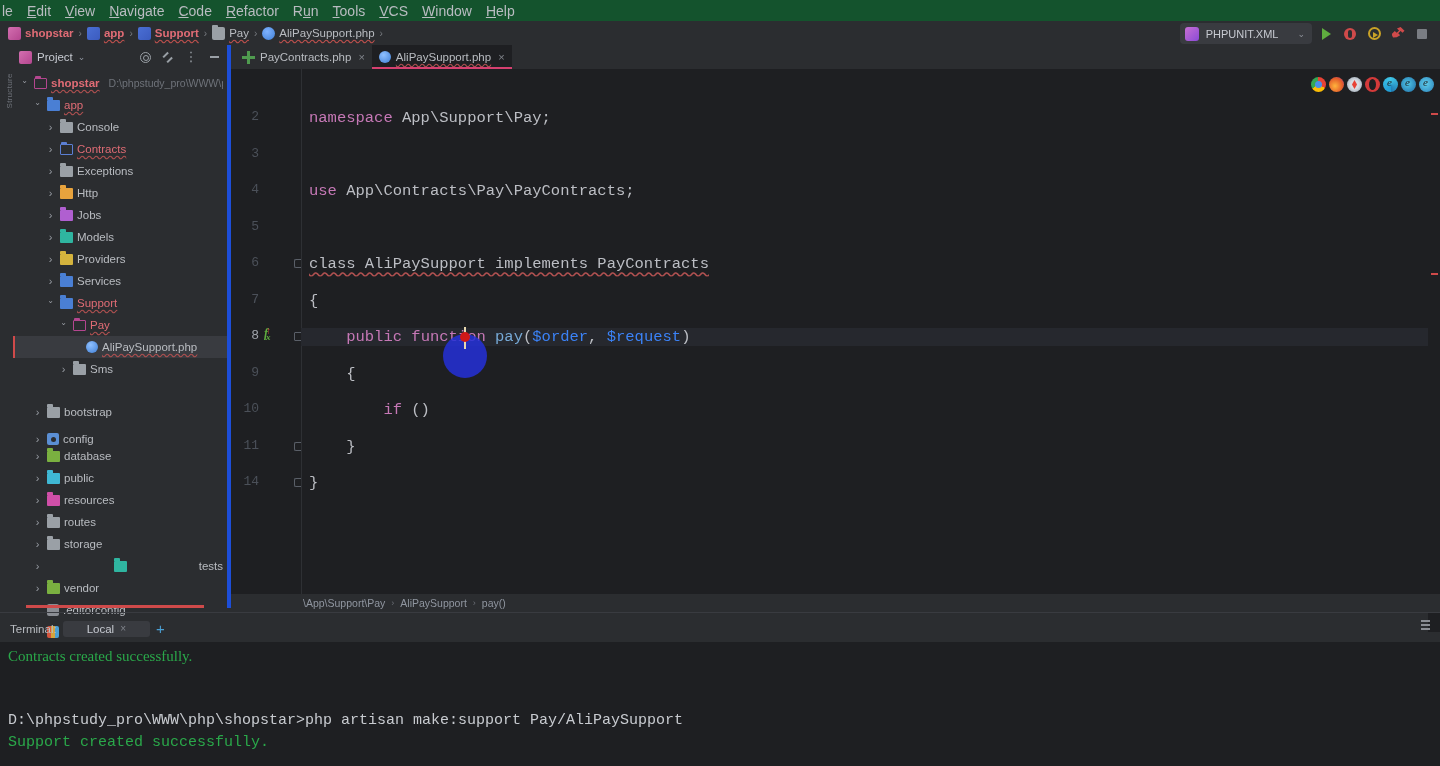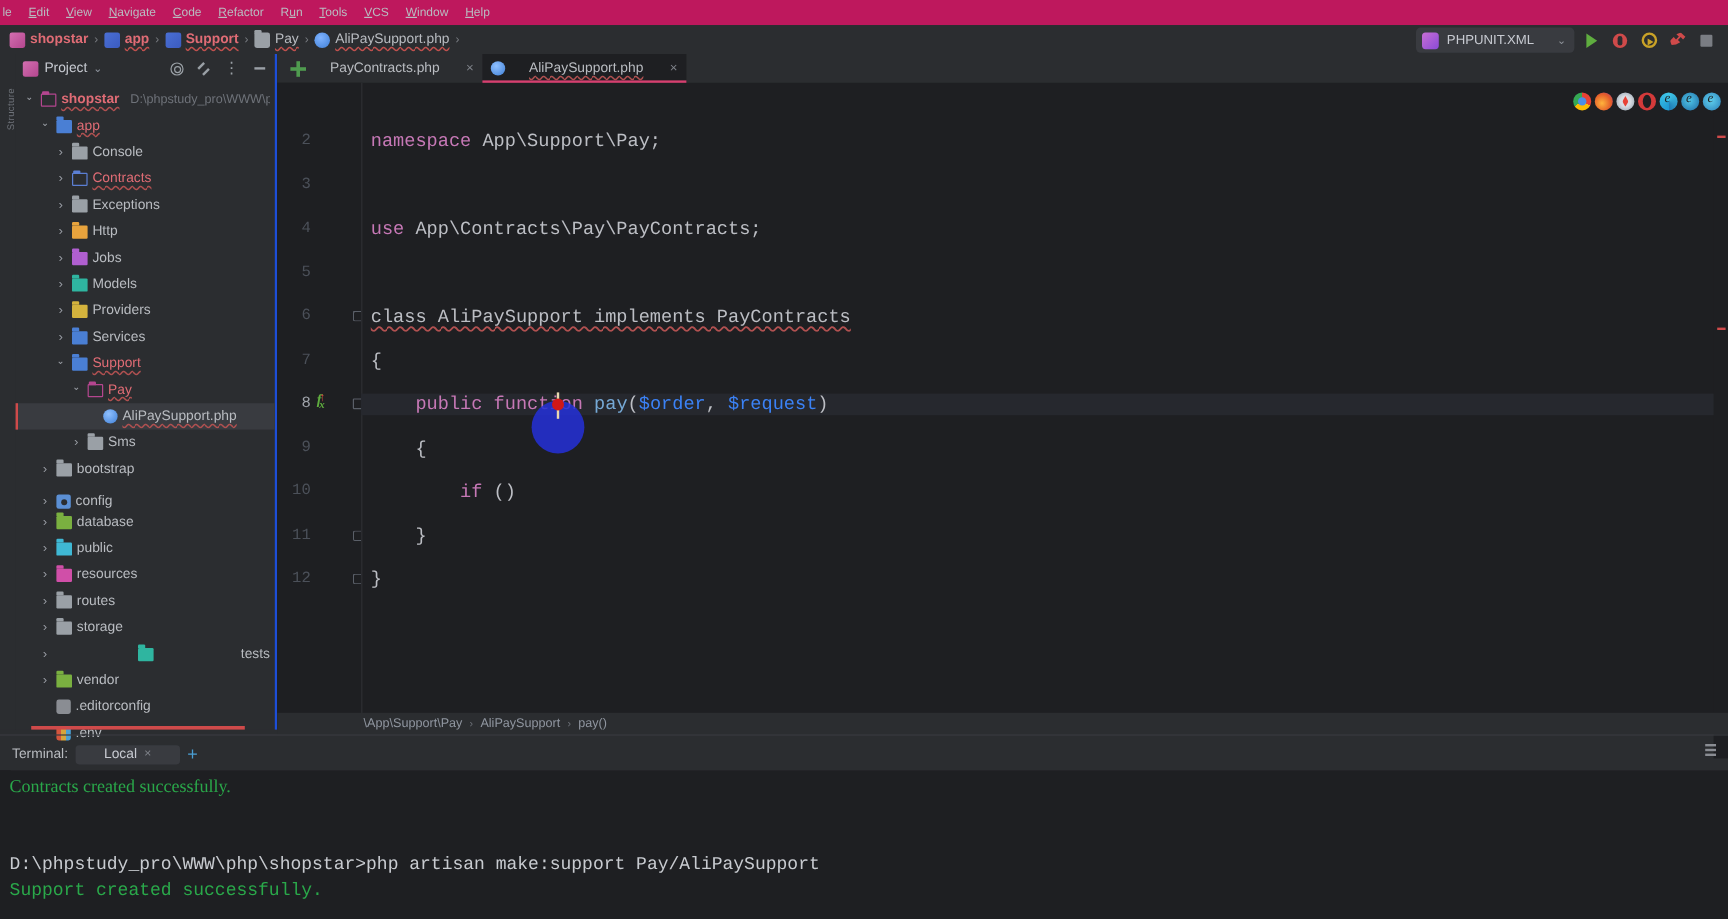--- a/index.html
+++ b/index.html
@@ -8,22 +8,22 @@
     background: #2b2d30;
     font-family: "Liberation Sans", sans-serif;
     color: #bcbec4;
     overflow: hidden;
   }
   .app { position: relative; width: 1440px; height: 766px; }
 
   
   .menubar {
     position: absolute; top: 0; left: 0; width: 1440px; height: 21px;
-    background: #be185d; display: flex; align-items: center;
-    padding-left: 2px; font-size: 10px; color: #b9bcc1;
+    background: #14532d; display: flex; align-items: center;
+    padding-left: 2px; font-size: 14px; color: #b9bcc1;
   }
   .menu-item { padding: 0 7px; cursor: default; white-space: nowrap; }
   .menu-item:first-child { margin-left: -7px; }
   .mnem { text-decoration: underline; }
 
   
   .navbar {
     position: absolute; top: 21px; left: 0; width: 1440px; height: 24px;
     background: #2b2d30; display: flex; align-items: center;
     padding-left: 6px; font-size: 11.5px;
@@ -61,21 +61,21 @@
   .stop-sq { width:10px;height:10px;background:#7a7d83;border-radius:1px; }
 
   
   .left-strip { position:absolute; left:0; top:45px; width:13px; height:563px; background:#2b2d30; }
   .left-strip .vtxt {
     position:absolute; left:-16px; top:34px; width:50px; transform: rotate(-90deg);
     font-size:8px; color:#6e7279; letter-spacing:.3px;
   }
   .proj-panel {
     position:absolute; left:13px; top:45px; width:218px; height:563px;
-    background:#2b2d30; border-right:2px solid #1d4ed8;
+    background:#2b2d30; border-right:4px solid #1d4ed8;
   }
   .proj-header {
     height:24px; display:flex; align-items:center; padding:0 4px 0 6px; gap:5px; font-size:11.5px;
   }
   .proj-header .ttl { color:#c7cad1; }
   .proj-header .chev { color:#9096a0; font-size:9px; }
   .proj-header .spacer { flex:1; }
   .hdr-ico { width:18px;height:18px;display:flex;align-items:center;justify-content:center;}
   .ico-target { width:11px;height:11px;border:1.6px solid #9aa0a6;border-radius:50%;position:relative; }
   .ico-target::after{content:'';position:absolute;left:2.3px;top:2.3px;width:4px;height:4px;border:1.5px solid #9aa0a6;border-radius:50%;}
@@ -117,21 +117,21 @@
   .fi-gear::after{content:'';position:absolute;left:3.5px;top:3.5px;width:5px;height:5px;border-radius:50%;background:#2b2d30;}
   .fi-cfg { width:12px;height:12px;background:#8a8d93;border-radius:2px;flex:none;}
   .fi-env { width:12px;height:12px;flex:none;background:
       linear-gradient(90deg,#d4553d 0 33%, #d4a43d 33% 66%, #4a9fd4 66% 100%); border-radius:2px;}
 
   .proj-scroll { position:absolute; left:13px; bottom:0; width:178px; height:3px; background:#cf4a4a; }
 
   
   .editor-area { position:absolute; left:231px; top:45px; width:1209px; height:563px; background:#1e1f22; }
   .tabs { height:24px; background:#2b2d30; display:flex; align-items:flex-end; padding-left:4px; }
-  .tab { height:24px; display:flex; align-items:center; gap:20px; padding:0 7px; font-size:11.5px; position:relative; }
+  .tab { height:24px; display:flex; align-items:center; gap:5px; padding:0 7px; font-size:11.5px; position:relative; }
   .tab.active { background:#1e1f22; }
   .tab.active::after { content:''; position:absolute; left:0; bottom:0; width:100%; height:2px; background:#d64070; }
   .tab-ttl { color:#b9bcc1; }
   .tab.active .tab-ttl { text-decoration:underline; text-decoration-color:#b05050; text-decoration-style:wavy; text-underline-offset:2px; }
   .tab-x { color:#80848b; font-size:11px; margin-left:2px; }
   .ico-iface { width:13px;height:13px;flex:none;position:relative; }
   .ico-iface::before,.ico-iface::after{content:'';position:absolute;background:#4f9b4f;}
   .ico-iface::before{left:5px;top:0;width:3px;height:13px;}
   .ico-iface::after{left:0;top:5px;width:13px;height:3px;}
   .ico-class { width:12px;height:12px;border-radius:50%;flex:none;
@@ -382,21 +382,21 @@
         <div class="trow sel" style="padding-left: 58px;">
           <span class="arrow "></span>
           <span class="fi-php"></span>
           <span class="tlabel ul">AliPaySupport.php</span>
         </div>
         <div class="trow" style="padding-left: 45px;">
           <span class="arrow closed"></span>
           <span class="fi grey"></span>
           <span class="tlabel">Sms</span>
         </div>
-        <div class="trow" style="padding-left: 19px;">
+        <div class="trow" style="padding-left: 19px; margin-top: 21px;">
           <span class="arrow closed"></span>
           <span class="fi grey"></span>
           <span class="tlabel">bootstrap</span>
         </div>
         <div class="trow" style="padding-left: 19px; align-items: flex-end;">
           <span class="arrow closed"></span>
           <span class="fi-gear"></span>
           <span class="tlabel">config</span>
         </div>
         <div class="trow" style="padding-left: 19px;">
@@ -466,21 +466,21 @@
           <span class="lno" style="top: 40px;">2</span>
           <span class="lno" style="top: 76.5px;">3</span>
           <span class="lno" style="top: 113px;">4</span>
           <span class="lno" style="top: 149.5px;">5</span>
           <span class="lno" style="top: 186px;">6</span>
           <span class="lno" style="top: 222.5px;">7</span>
           <span class="lno cur" style="top: 259px;">8</span>
           <span class="lno" style="top: 295.5px;">9</span>
           <span class="lno" style="top: 332px;">10</span>
           <span class="lno" style="top: 368.5px;">11</span>
-          <span class="lno" style="top: 405px;">12</span>
+          <span class="lno" style="top: 405px;">14</span>
           <div class="fold" style="top: 190px;">
             <div class="bracket"></div>
           </div>
           <div class="fold" style="top: 263px;">
             <div class="box"></div>
           </div>
           <div class="fold" style="top: 372.5px;">
             <div class="bracket"></div>
           </div>
           <div class="fold" style="top: 409px;">

